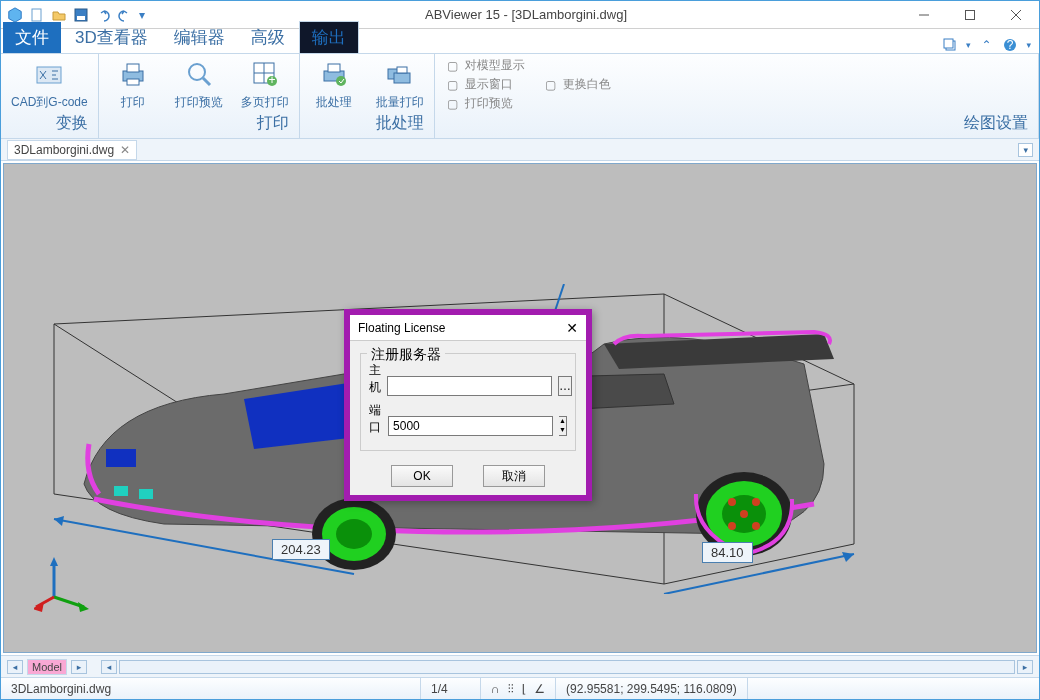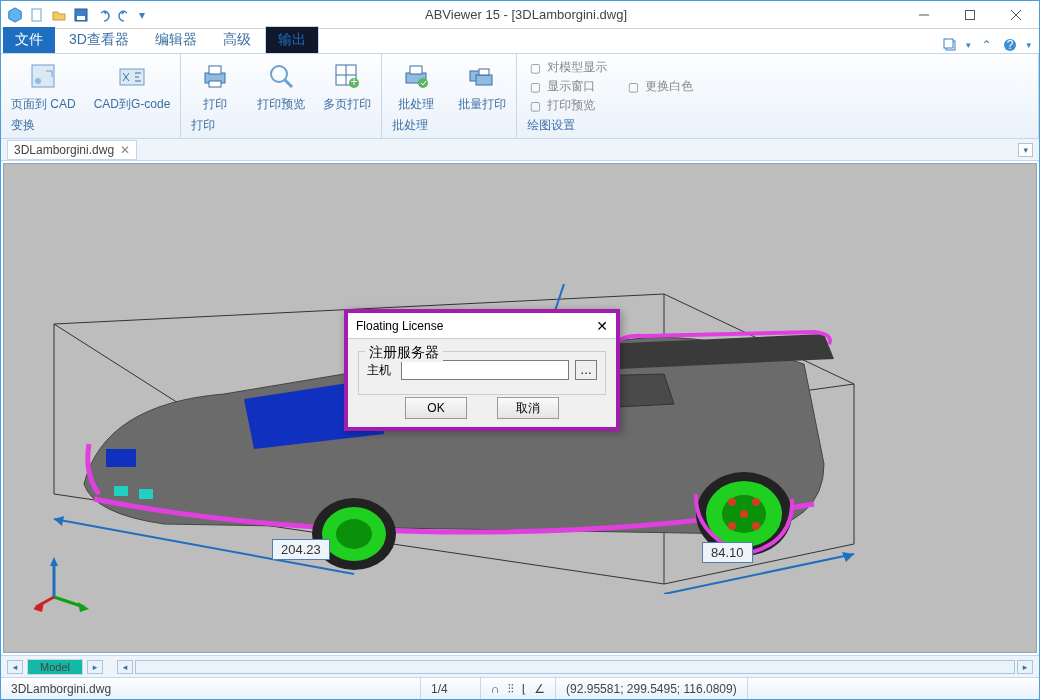--- a/index.html
+++ b/index.html
@@ -4,53 +4,53 @@
 <style>
 *{box-sizing:border-box;margin:0;padding:0;font-family:"Microsoft YaHei","Segoe UI",sans-serif;font-size:12px;user-select:none}
 body{width:1040px;height:700px;overflow:hidden;background:#fff;display:flex;flex-direction:column;border:1px solid #4a9edb}
 .titlebar{height:28px;display:flex;align-items:center;background:#fff;border-bottom:1px solid #d0d0d0}
 .titlebar .qat{display:flex;align-items:center;gap:6px;padding:0 6px}
 .titlebar .title{flex:1;text-align:center;font-size:13px;color:#444}
 .titlebar .wincontrols{display:flex}
 .winbtn{width:46px;height:28px;display:flex;align-items:center;justify-content:center;color:#555}
 .qicon{width:16px;height:16px;display:flex;align-items:center;justify-content:center}
 .ribbon-tabs{height:24px;display:flex;align-items:flex-end;background:#fff;padding-left:2px;gap:2px}
-.rtab{padding:4px 12px;font-size:14px;color:#3b6fa4;cursor:pointer}
+.rtab{padding:4px 12px;font-size:17px;color:#3b6fa4;cursor:pointer}
 .rtab.file{background:#1e6fbf;color:#fff}
 .rtab.active{color:#1e6fbf;border:1px solid #c5d8ea;border-bottom:none;background:#0f172a}
 .ribbon-right{margin-left:auto;display:flex;align-items:center;gap:8px;padding-right:8px}
 .ribbon-body{height:86px;background:linear-gradient(#fdfeff,#eaf2fa);border-top:1px solid #c5d8ea;border-bottom:1px solid #c5d8ea;display:flex}
 .rgroup{display:flex;flex-direction:column;border-right:1px solid #c5d8ea;padding:2px 10px}
 .rgroup .items{flex:1;display:flex;align-items:center;gap:18px}
-.rgroup .gtitle{text-align:left;font-size:12px;color:#3b6fa4;padding-bottom:2px}
+.rgroup .gtitle{text-align:right;font-size:16px;color:#3b6fa4;padding-bottom:2px}
 .rbtn{display:flex;flex-direction:column;align-items:center;gap:4px;cursor:pointer;min-width:48px}
 .rbtn .ricon{width:32px;height:32px;display:flex;align-items:center;justify-content:center}
 .rbtn .rlbl{font-size:12px;color:#3b6fa4;white-space:nowrap}
 .rsmall{display:flex;flex-direction:column;gap:2px;font-size:12px;color:#888}
 .rsmall .row{display:flex;align-items:center;gap:4px;white-space:nowrap}
 .doctabs{height:22px;background:#eef4fa;border-bottom:1px solid #c5d8ea;display:flex;align-items:center;padding:0 6px}
 .doctab{background:#fff;border:1px solid #c5d8ea;padding:2px 6px;font-size:11px;color:#444;display:flex;align-items:center;gap:6px}
 .canvas-area{flex:1;position:relative;background:#bdbdbd;border:1px solid #7fa8cc;margin:2px}
 .axes{position:absolute;left:30px;bottom:40px}
 .bbox{position:absolute;left:40px;top:120px;width:820px;height:310px}
 .dim-label{position:absolute;background:#eef4fa;border:1px solid #4a7fb0;padding:2px 8px;font-size:13px;color:#333}
-.modal{position:absolute;width:276px;background:#f0f0f0;border:4px solid #a21caf;box-shadow:2px 2px 8px rgba(0,0,0,.3)}
+.modal{position:absolute;width:248px;background:#f0f0f0;border:6px solid #a21caf;box-shadow:2px 2px 8px rgba(0,0,0,.3)}
 .modal .mtitle{height:26px;background:#fff;display:flex;align-items:center;padding:0 8px;border-bottom:1px solid #ccc;font-size:13px}
 .modal .mbody{padding:8px 10px}
 .modal .chk{display:flex;align-items:center;gap:6px;margin-bottom:6px}
 .modal .group{border:1px solid #ccc;padding:8px;position:relative;margin-top:4px}
 .modal .group .glegend{position:absolute;top:-8px;left:6px;background:#f0f0f0;padding:0 4px;font-size:14px}
-.modal .frow{display:flex;align-items:center;gap:6px;margin-bottom:6px}
+.modal .frow{display:flex;align-items:flex-end;gap:6px;margin-bottom:6px}
 .modal .frow label{width:28px}
 .modal input[type=text],.modal select{flex:1;border:1px solid #7a7a7a;height:20px;padding:0 4px;background:#fff;font-size:12px}
 .modal .spin{width:14px;height:20px;border:1px solid #7a7a7a;border-left:none;background:#efefef;display:flex;flex-direction:column}
-.modal .btns{display:flex;justify-content:center;gap:30px;margin-top:2px}
+.modal .btns{display:flex;justify-content:center;gap:30px;margin-top:14px}
 .modal .btns button{width:62px;height:22px;border:1px solid #999;background:linear-gradient(#fafafa,#e4e4e4);font-size:12px;cursor:pointer}
 .modeltabs{height:22px;background:#eef4fa;border-top:1px solid #c5d8ea;display:flex;align-items:center;padding:0 6px;gap:4px}
-.mtab{background:#14b8a6;border:1px solid #c5d8ea;padding:1px 12px;font-size:11px;color:#444}
+.mtab{background:#f9a8d4;border:1px solid #c5d8ea;padding:1px 4px;font-size:11px;color:#444}
 .scroll-area{flex:1;display:flex;align-items:center;gap:2px;padding-left:10px}
 .scrollbtn{width:16px;height:14px;border:1px solid #a8c4de;background:#eaf2fa;display:flex;align-items:center;justify-content:center;font-size:9px;color:#3b6fa4}
 .statusbar{height:22px;background:linear-gradient(#fdfeff,#eaf2fa);border-top:1px solid #c5d8ea;display:flex;align-items:center;font-size:12px;color:#444}
 .statusbar .cell{padding:0 10px;border-right:1px solid #c5d8ea;height:100%;display:flex;align-items:center}
 svg{display:block}
 </style>
 </head>
 <body>
 
 <div class="titlebar">
@@ -130,30 +130,20 @@
           <text x="7" y="11" text-anchor="middle" fill="#fff" font-size="10">?</text>
         </svg>
       </span>
     <span style="color:#3b7fc4;font-size:9px">▾</span>
   </div>
 </div>
 
 <div class="ribbon-body">
   <div class="rgroup">
     <div class="items">
-      <div class="rbtn">
-        <span class="ricon">
-            <svg width="30" height="30">
-              <rect x="4" y="4" width="22" height="22" fill="#dce8f4" stroke="#6aa0d0"></rect>
-              <circle cx="10" cy="20" r="3" fill="#8fbce0"></circle>
-              <path d="M18 10h6v6" fill="none" stroke="#6aa0d0"></path>
-            </svg>
-          </span>
-        <span class="rlbl">页面到 CAD</span>
-      </div>
       <div class="rbtn">
         <span class="ricon">
             <svg width="30" height="30">
               <rect x="3" y="8" width="24" height="16" fill="#dce8f4" stroke="#6aa0d0"></rect>
               <path d="M6 12l6 8M12 12l-6 8M18 12h6M18 20h6M18 16h4" stroke="#3b6fa4"></path>
             </svg>
           </span>
         <span class="rlbl">CAD到G-code</span>
       </div>
     </div>
@@ -322,20 +312,28 @@
       <span style="font-size:14px">✕</span>
     </div>
     <div class="mbody">
       <div class="group">
         <div class="glegend">注册服务器</div>
         <div class="frow">
           <label>主机</label>
           <input type="text" value="" style="">
           <button style="width:22px;height:20px;border:1px solid #7a7a7a;background:#efefef">…</button>
         </div>
+        <div class="frow">
+          <label>端口</label>
+          <input type="text" value="5000" style="">
+          <div class="spin">
+              <div style="flex:1;text-align:center;font-size:7px">▲</div>
+              <div style="flex:1;text-align:center;font-size:7px">▼</div>
+            </div>
+        </div>
       </div>
       <div class="btns">
         <button>OK</button>
         <button>取消</button>
       </div>
     </div>
   </div>
 </div>
 
 <div class="modeltabs">

